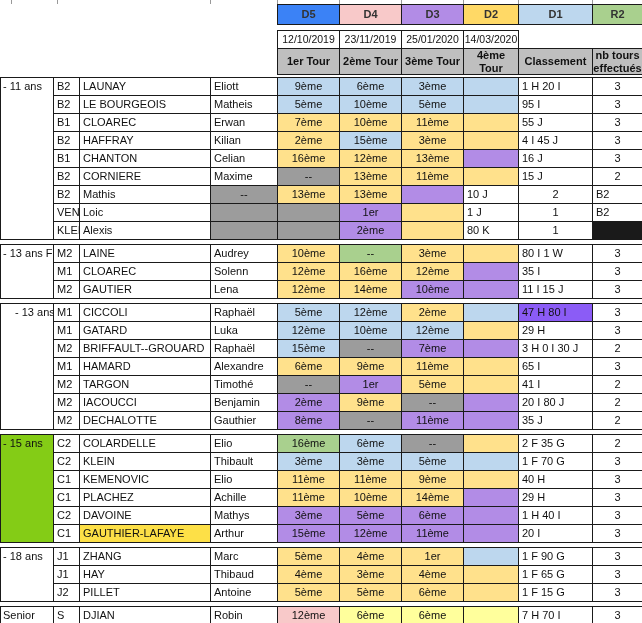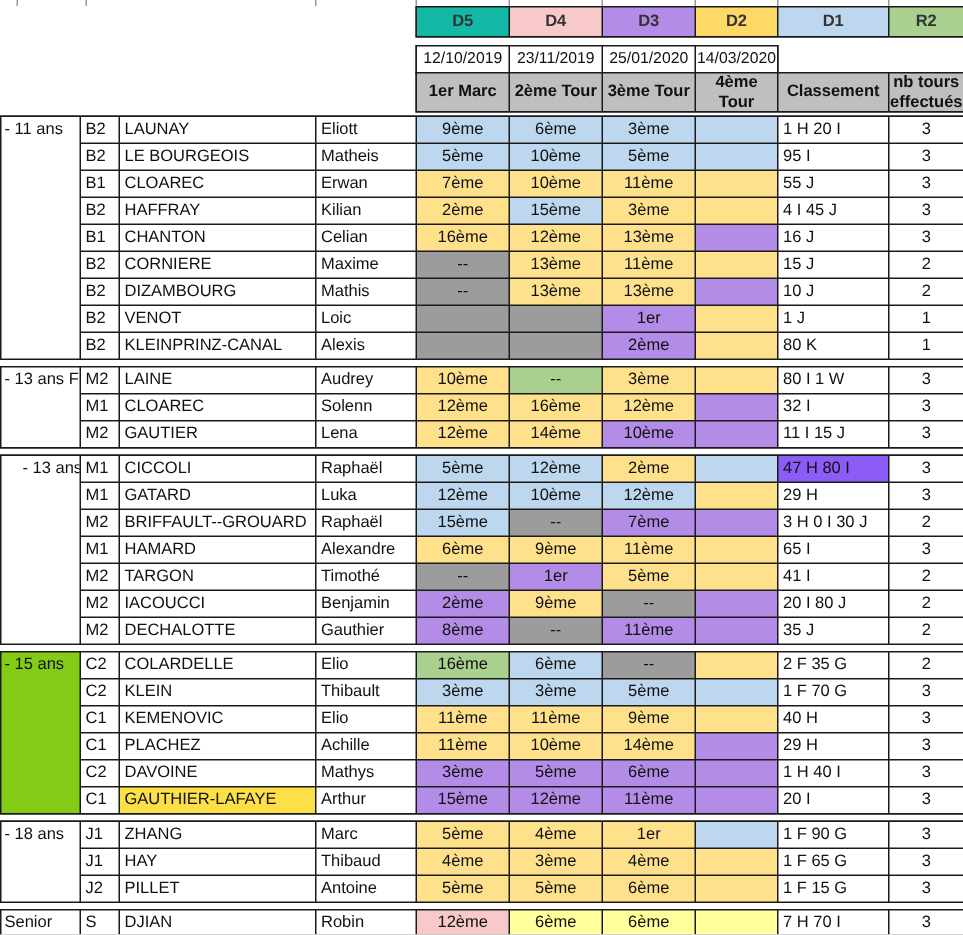--- a/index.html
+++ b/index.html
@@ -34,35 +34,35 @@
       <div class="tick" style="left: 57px;"></div>
       <div class="tick" style="left: 210px;"></div>
       <div class="tick" style="left: 277px;"></div>
       <div class="tick" style="left: 339px;"></div>
       <div class="tick" style="left: 401px;"></div>
       <div class="tick" style="left: 463px;"></div>
       <div class="tick" style="left: 518px;"></div>
       <div class="tick" style="left: 592px;"></div>
     </div>
   <div class="hgrid hdr-days">
-      <div class="cell " style="background: #14b8a6;">D5</div>
+      <div class="cell " style="background: #3b82f6;">D5</div>
       <div class="cell " style="background: rgb(248, 201, 201); text-align: center;">D4</div>
       <div class="cell " style="background: rgb(178, 140, 230);">D3</div>
       <div class="cell " style="background: rgb(255, 217, 102);">D2</div>
       <div class="cell " style="background: rgb(189, 215, 238);">D1</div>
       <div class="cell " style="background: rgb(169, 208, 142);">R2</div>
     </div>
   <div class="hgrid hdr-dates">
       <div class="cell " style="background: rgb(255, 255, 255);">12/10/2019</div>
       <div class="cell " style="background: rgb(255, 255, 255);">23/11/2019</div>
       <div class="cell " style="background: rgb(255, 255, 255);">25/01/2020</div>
       <div class="cell " style="background: rgb(255, 255, 255);">14/03/2020</div>
     </div>
   <div class="hgrid hdr-gray">
-      <div class="cell " style="background: rgb(191, 191, 191);">1er Marc</div>
+      <div class="cell " style="background: rgb(191, 191, 191);">1er Tour</div>
       <div class="cell " style="background: rgb(191, 191, 191);">2ème Tour</div>
       <div class="cell " style="background: rgb(191, 191, 191);">3ème Tour</div>
       <div class="cell " style="background: rgb(191, 191, 191);">4ème Tour</div>
       <div class="cell " style="background: rgb(191, 191, 191);">Classement</div>
       <div class="cell " style="background: rgb(191, 191, 191);">nb tours effectués</div>
     </div>
   <div id="groups">
       <div class="group">
         <div class="cell glabel" style="grid-row: 1 / span 9; background: rgb(255, 255, 255);">- 11 ans</div>
         <div class="cell code" style="background: rgb(255, 255, 255);">B2</div>
@@ -113,21 +113,20 @@
         <div class="cell code" style="background: rgb(255, 255, 255);">B2</div>
         <div class="cell lname" style="background: rgb(255, 255, 255);">CORNIERE</div>
         <div class="cell fname" style="background: rgb(255, 255, 255);">Maxime</div>
         <div class="cell tour" style="background: rgb(156, 156, 156);">--</div>
         <div class="cell tour" style="background: rgb(255, 225, 140);">13ème</div>
         <div class="cell tour" style="background: rgb(255, 225, 140);">11ème</div>
         <div class="cell tour" style="background: rgb(255, 225, 140);"></div>
         <div class="cell classement" style="background: rgb(255, 255, 255);">15 J</div>
         <div class="cell nb" style="background: rgb(255, 255, 255);">2</div>
         <div class="cell code" style="background: rgb(255, 255, 255);">B2</div>
-        <div class="cell lname" style="background: rgb(255, 255, 255);">DIZAMBOURG</div>
         <div class="cell fname" style="background: rgb(255, 255, 255);">Mathis</div>
         <div class="cell tour" style="background: rgb(156, 156, 156);">--</div>
         <div class="cell tour" style="background: rgb(255, 225, 140);">13ème</div>
         <div class="cell tour" style="background: rgb(255, 225, 140);">13ème</div>
         <div class="cell tour" style="background: rgb(178, 140, 230);"></div>
         <div class="cell classement" style="background: rgb(255, 255, 255);">10 J</div>
         <div class="cell nb" style="background: rgb(255, 255, 255);">2</div>
         <div class="cell code" style="background: rgb(255, 255, 255);">B2</div>
         <div class="cell lname" style="background: rgb(255, 255, 255);">VENOT</div>
         <div class="cell fname" style="background: rgb(255, 255, 255);">Loic</div>
@@ -158,21 +157,21 @@
         <div class="cell tour" style="background: rgb(255, 225, 140);"></div>
         <div class="cell classement" style="background: rgb(255, 255, 255);">80 I 1 W</div>
         <div class="cell nb" style="background: rgb(255, 255, 255);">3</div>
         <div class="cell code" style="background: rgb(255, 255, 255);">M1</div>
         <div class="cell lname" style="background: rgb(255, 255, 255);">CLOAREC</div>
         <div class="cell fname" style="background: rgb(255, 255, 255);">Solenn</div>
         <div class="cell tour" style="background: rgb(255, 225, 140);">12ème</div>
         <div class="cell tour" style="background: rgb(255, 225, 140);">16ème</div>
         <div class="cell tour" style="background: rgb(255, 225, 140);">12ème</div>
         <div class="cell tour" style="background: rgb(178, 140, 230);"></div>
-        <div class="cell classement" style="background: rgb(255, 255, 255);">32 I</div>
+        <div class="cell classement" style="background: rgb(255, 255, 255);">35 I</div>
         <div class="cell nb" style="background: rgb(255, 255, 255);">3</div>
         <div class="cell code" style="background: rgb(255, 255, 255);">M2</div>
         <div class="cell lname" style="background: rgb(255, 255, 255);">GAUTIER</div>
         <div class="cell fname" style="background: rgb(255, 255, 255);">Lena</div>
         <div class="cell tour" style="background: rgb(255, 225, 140);">12ème</div>
         <div class="cell tour" style="background: rgb(255, 225, 140);">14ème</div>
         <div class="cell tour" style="background: rgb(178, 140, 230);">10ème</div>
         <div class="cell tour" style="background: rgb(178, 140, 230);"></div>
         <div class="cell classement" style="background: rgb(255, 255, 255);">11 I 15 J</div>
         <div class="cell nb" style="background: rgb(255, 255, 255);">3</div>

